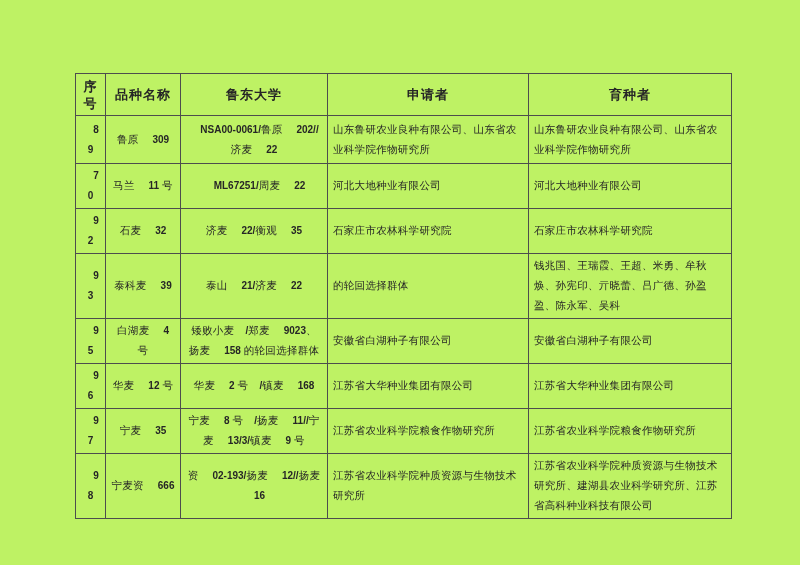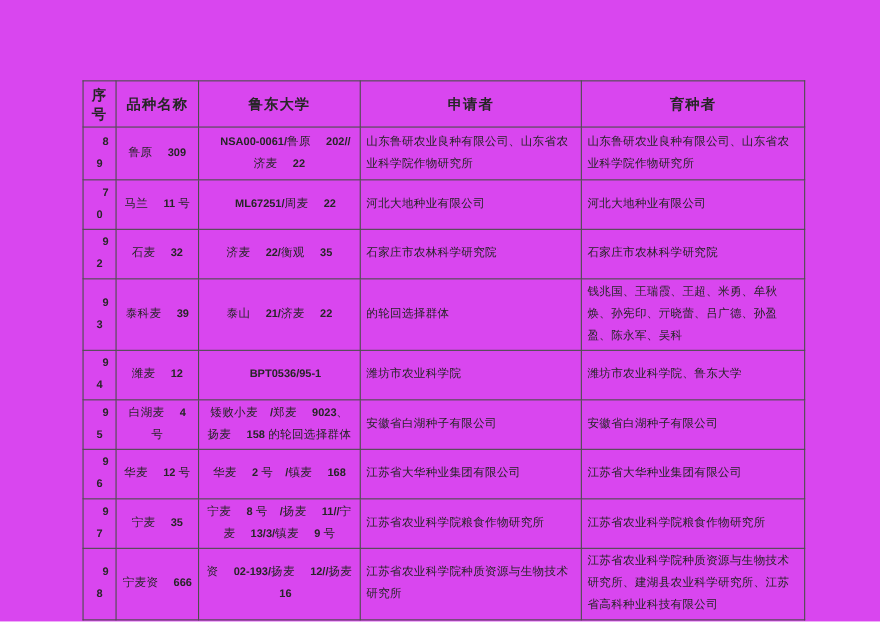--- a/index.html
+++ b/index.html
@@ -1,20 +1,20 @@
 <!DOCTYPE html>
 <html><head>
 <meta charset="utf-8">
 <style>
   html, body { margin: 0; padding: 0; background: #ffffff; }
   .screen {
     position: relative;
     width: 800px;
     height: 565px;
-    background: #d946ef;
+    background: #bef264;
     overflow: hidden;
     font-family: "Liberation Serif", "DejaVu Serif", serif;
     color: #262626;
   }
   table.variety-table {
     position: absolute;
     left: 75px;
     top: 73px;
     width: 656px;
     border-collapse: collapse;
@@ -115,27 +115,20 @@
           <td class="f-breeder">石家庄市农林科学研究院</td>
         </tr>
         <tr>
           <td class="f-no"><span class="latin">93</span></td>
           <td class="f-name">泰科麦 <span class="latin">39</span></td>
           <td class="f-source">泰山 <span class="latin">21/</span>济麦 <span class="latin">22</span></td>
           <td class="f-applicant">的轮回选择群体</td>
           <td class="f-breeder">钱兆国、王瑞霞、王超、米勇、牟秋焕、孙宪印、亓晓蕾、吕广德、孙盈盈、陈永军、吴科</td>
         </tr>
         <tr>
-          <td class="f-no"><span class="latin">94</span></td>
-          <td class="f-name">潍麦 <span class="latin">12</span></td>
-          <td class="f-source"><span class="latin">BPT0536/95-1</span></td>
-          <td class="f-applicant">潍坊市农业科学院</td>
-          <td class="f-breeder">潍坊市农业科学院、鲁东大学</td>
-        </tr>
-        <tr>
           <td class="f-no"><span class="latin">95</span></td>
           <td class="f-name">白湖麦 <span class="latin">4</span> 号</td>
           <td class="f-source">矮败小麦<span class="latin">/</span>郑麦 <span class="latin">9023</span>、扬麦 <span class="latin">158</span> 的轮回选择群体</td>
           <td class="f-applicant">安徽省白湖种子有限公司</td>
           <td class="f-breeder">安徽省白湖种子有限公司</td>
         </tr>
         <tr>
           <td class="f-no"><span class="latin">96</span></td>
           <td class="f-name">华麦 <span class="latin">12</span> 号</td>
           <td class="f-source">华麦 <span class="latin">2</span> 号<span class="latin">/</span>镇麦 <span class="latin">168</span></td>

